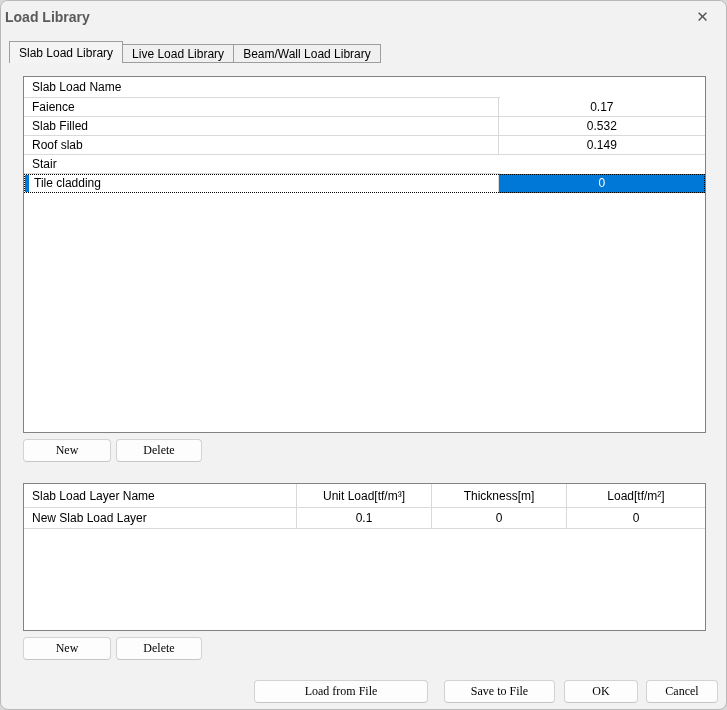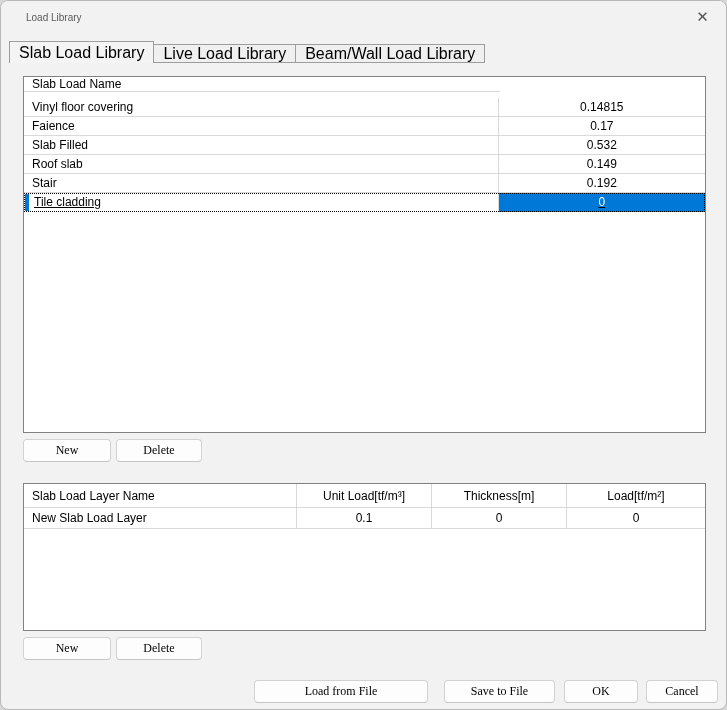--- a/index.html
+++ b/index.html
@@ -18,23 +18,24 @@
     border-radius: 8px;
     overflow: hidden;
   }
   
   .titlebar {
     position: absolute; top: 0; left: 0; right: 0; height: 32px;
     display: flex; align-items: center;
     background: #f2f2f2;
   }
   .titlebar-text {
-    padding-left: 25px;
-    font-size: 10px;
+    padding-left: 4px;
+    font-size: 14px;
     color: #5a5a5a;
+    font-weight: bold;
   }
   .close-btn {
     position: absolute; top: 1px; right: 1px;
     width: 45px; height: 30px;
     display: flex; align-items: center; justify-content: center;
     font-size: 15px; color: #555;
     border-top-right-radius: 8px;
     cursor: default;
   }
   
@@ -42,21 +43,21 @@
     position: absolute; top: 40px; left: 8px;
     display: flex; align-items: flex-end;
   }
   .tab {
     height: 19px;
     padding: 0 9px;
     display: flex; align-items: center;
     background: #f0f0f0;
     border: 1px solid #9d9d9d;
     border-left: none;
-    font-size: 16px;
+    font-size: 12px;
     white-space: nowrap;
   }
   .tab:first-child { border-left: 1px solid #9d9d9d; }
   .tab.active {
     height: 22px;
     background: #f4f4f4;
     border-bottom: none;
     border-left: 1px solid #9d9d9d;
     position: relative;
     z-index: 2;
@@ -74,29 +75,28 @@
     display: flex; align-items: center;
     border-right: 1px solid #d9d9d9;
     border-bottom: 1px solid #d9d9d9;
     overflow: hidden; white-space: nowrap;
   }
   .cell:last-child { border-right: none; }
   .cell.name { justify-content: flex-start; padding-left: 8px; }
   .cell.center { justify-content: center; }
   
   #slab-table { top: 75px; height: 357px; }
-  #slab-table .grid-header { height: 21px; flex-direction: column; }
+  #slab-table .grid-header { height: 21px; }
   #slab-table .grid-row { height: 19px; }
   #slab-table .col-name  { width: 476px; }
   #slab-table .col-value { width: 207px; }
   .grid-row.selected {
     position: relative;
     outline: 1px dotted #000;
     outline-offset: -1px;
-    text-decoration: underline;
   }
   .grid-row.selected .cell { border-bottom-color: transparent; }
   .row-marker {
     position: absolute; left: 1px; top: 1px; bottom: 1px;
     width: 4px;
   }
   .grid-row.selected .cell.name { padding-left: 10px; }
   .cell.value-selected { color: #fff; }
   
   #layer-table { top: 482px; height: 148px; }
@@ -141,38 +141,33 @@
     <div class="tab active">Slab Load Library</div>
     <div class="tab">Live Load Library</div>
     <div class="tab">Beam/Wall Load Library</div>
   </div>
 
   <div class="grid" id="slab-table">
     <div class="grid-header">
       <div class="cell center col-name" style="justify-content:flex-start;padding-left:8px;">Slab Load Name</div>
     </div>
     <div class="grid-row">
-      <div class="cell name col-name">Vinyl floor covering</div>
-      <div class="cell center col-value">0.14815</div>
-    </div>
-    <div class="grid-row">
       <div class="cell name col-name">Faience</div>
       <div class="cell center col-value">0.17</div>
     </div>
     <div class="grid-row">
       <div class="cell name col-name">Slab Filled</div>
       <div class="cell center col-value">0.532</div>
     </div>
     <div class="grid-row">
       <div class="cell name col-name">Roof slab</div>
       <div class="cell center col-value">0.149</div>
     </div>
     <div class="grid-row">
       <div class="cell name col-name">Stair</div>
-      <div class="cell center col-value">0.192</div>
     </div>
     <div class="grid-row selected">
       <span class="row-marker" style="background: rgb(0, 120, 215);"></span>
       <div class="cell name col-name">Tile cladding</div>
       <div class="cell center col-value value-selected" style="background: rgb(0, 120, 215);">0</div>
     </div>
   </div>
 
   <button class="btn" id="btn-new-1">New</button>
   <button class="btn" id="btn-delete-1">Delete</button>

